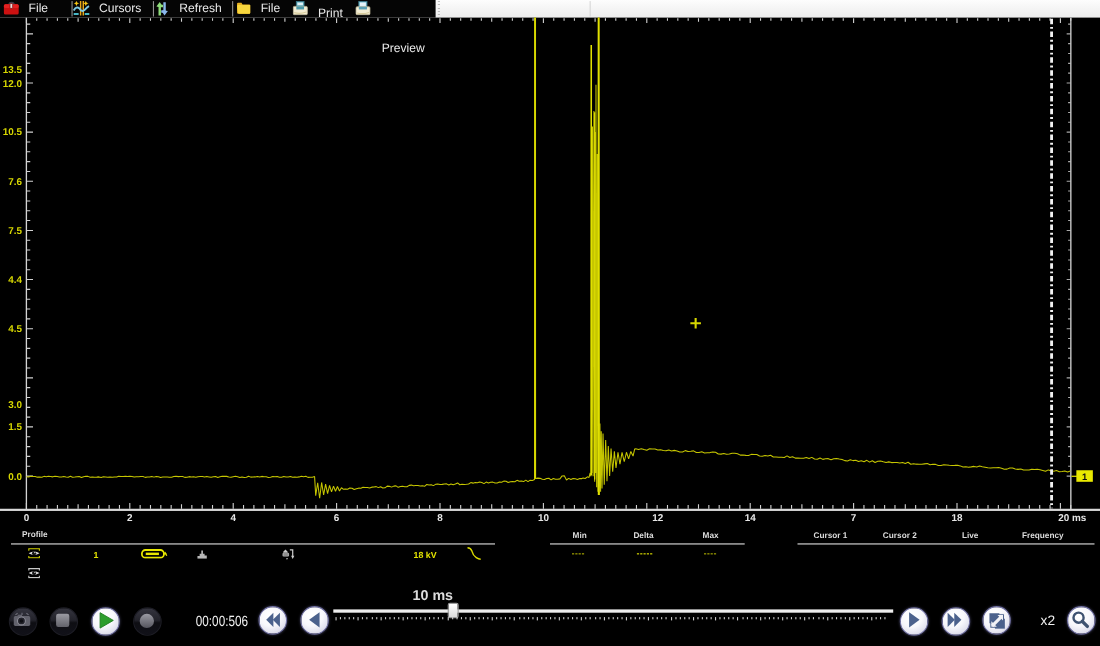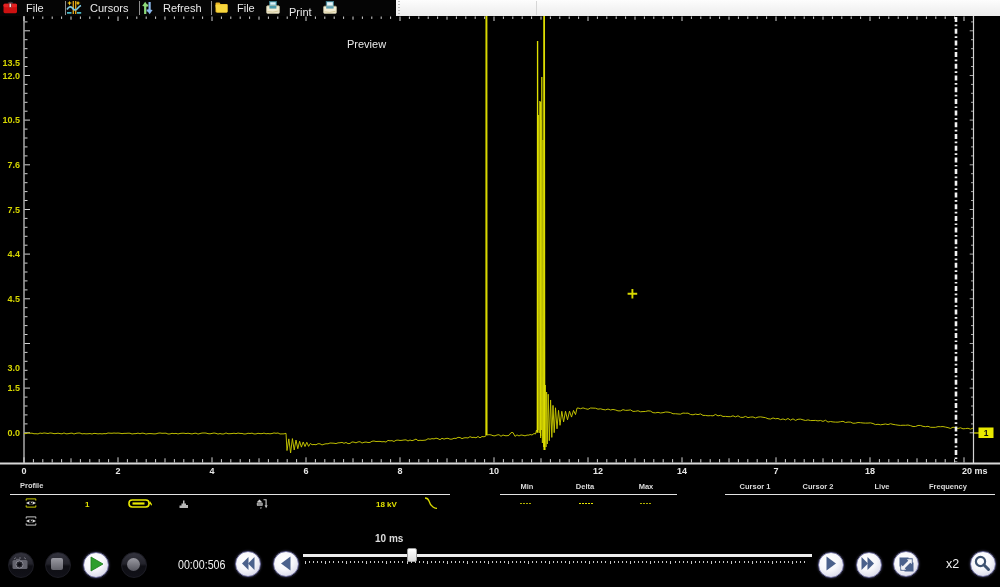--- a/index.html
+++ b/index.html
@@ -179,21 +179,21 @@
   <path d="M1,1 q3,0 4,3 q1,4 4,6 q2,1.4 4,1.4" fill="none" stroke="#d8d800" stroke-width="1.3"></path>
 </svg>
 
 <svg class="abs" style="left:25px;top:515.5px;" width="12" height="10" viewBox="0 0 12 10">
   <path d="M1.2,2.6 V0.9 h9.6 v1.7 M1.2,7.4 V9.1 h9.6 V7.4" fill="none" stroke="#c8c8c8" stroke-width="1"></path>
   <path d="M1,5 Q6,1.7 11,5 Q6,8.3 1,5 Z" fill="#dedede"></path>
   <circle cx="6" cy="5" r="1.9" fill="#161616"></circle>
   <circle cx="6.7" cy="4.3" r="0.6" fill="#eee"></circle>
 </svg>
 
-<div class="abs hdr" style="left:375px;top:533px;font-size:10px;">10 ms</div>
+<div class="abs hdr" style="left:375px;top:533px;font-size:13px;">10 ms</div>
 
 <div class="abs" style="left:303px;top:553.5px;width:509px;height:3px;background:#ededed;"></div>
 <div class="abs" style="left:406.5px;top:548px;width:8px;height:11.5px;background:linear-gradient(#ffffff,#dcdcdc);border:1px solid #9a9a9a;border-radius:2px;"></div>
 <div style="position:absolute;left:305.0px;top:561px;width:1px;height:3.4px;background:#cacaca;"></div>
 <div style="position:absolute;left:309.1px;top:561px;width:1px;height:2.0px;background:#cacaca;"></div>
 <div style="position:absolute;left:313.1px;top:561px;width:1px;height:2.0px;background:#cacaca;"></div>
 <div style="position:absolute;left:317.2px;top:561px;width:1px;height:2.0px;background:#cacaca;"></div>
 <div style="position:absolute;left:321.2px;top:561px;width:1px;height:2.0px;background:#cacaca;"></div>
 <div style="position:absolute;left:325.3px;top:561px;width:1px;height:3.4px;background:#cacaca;"></div>
 <div style="position:absolute;left:329.4px;top:561px;width:1px;height:2.0px;background:#cacaca;"></div>

